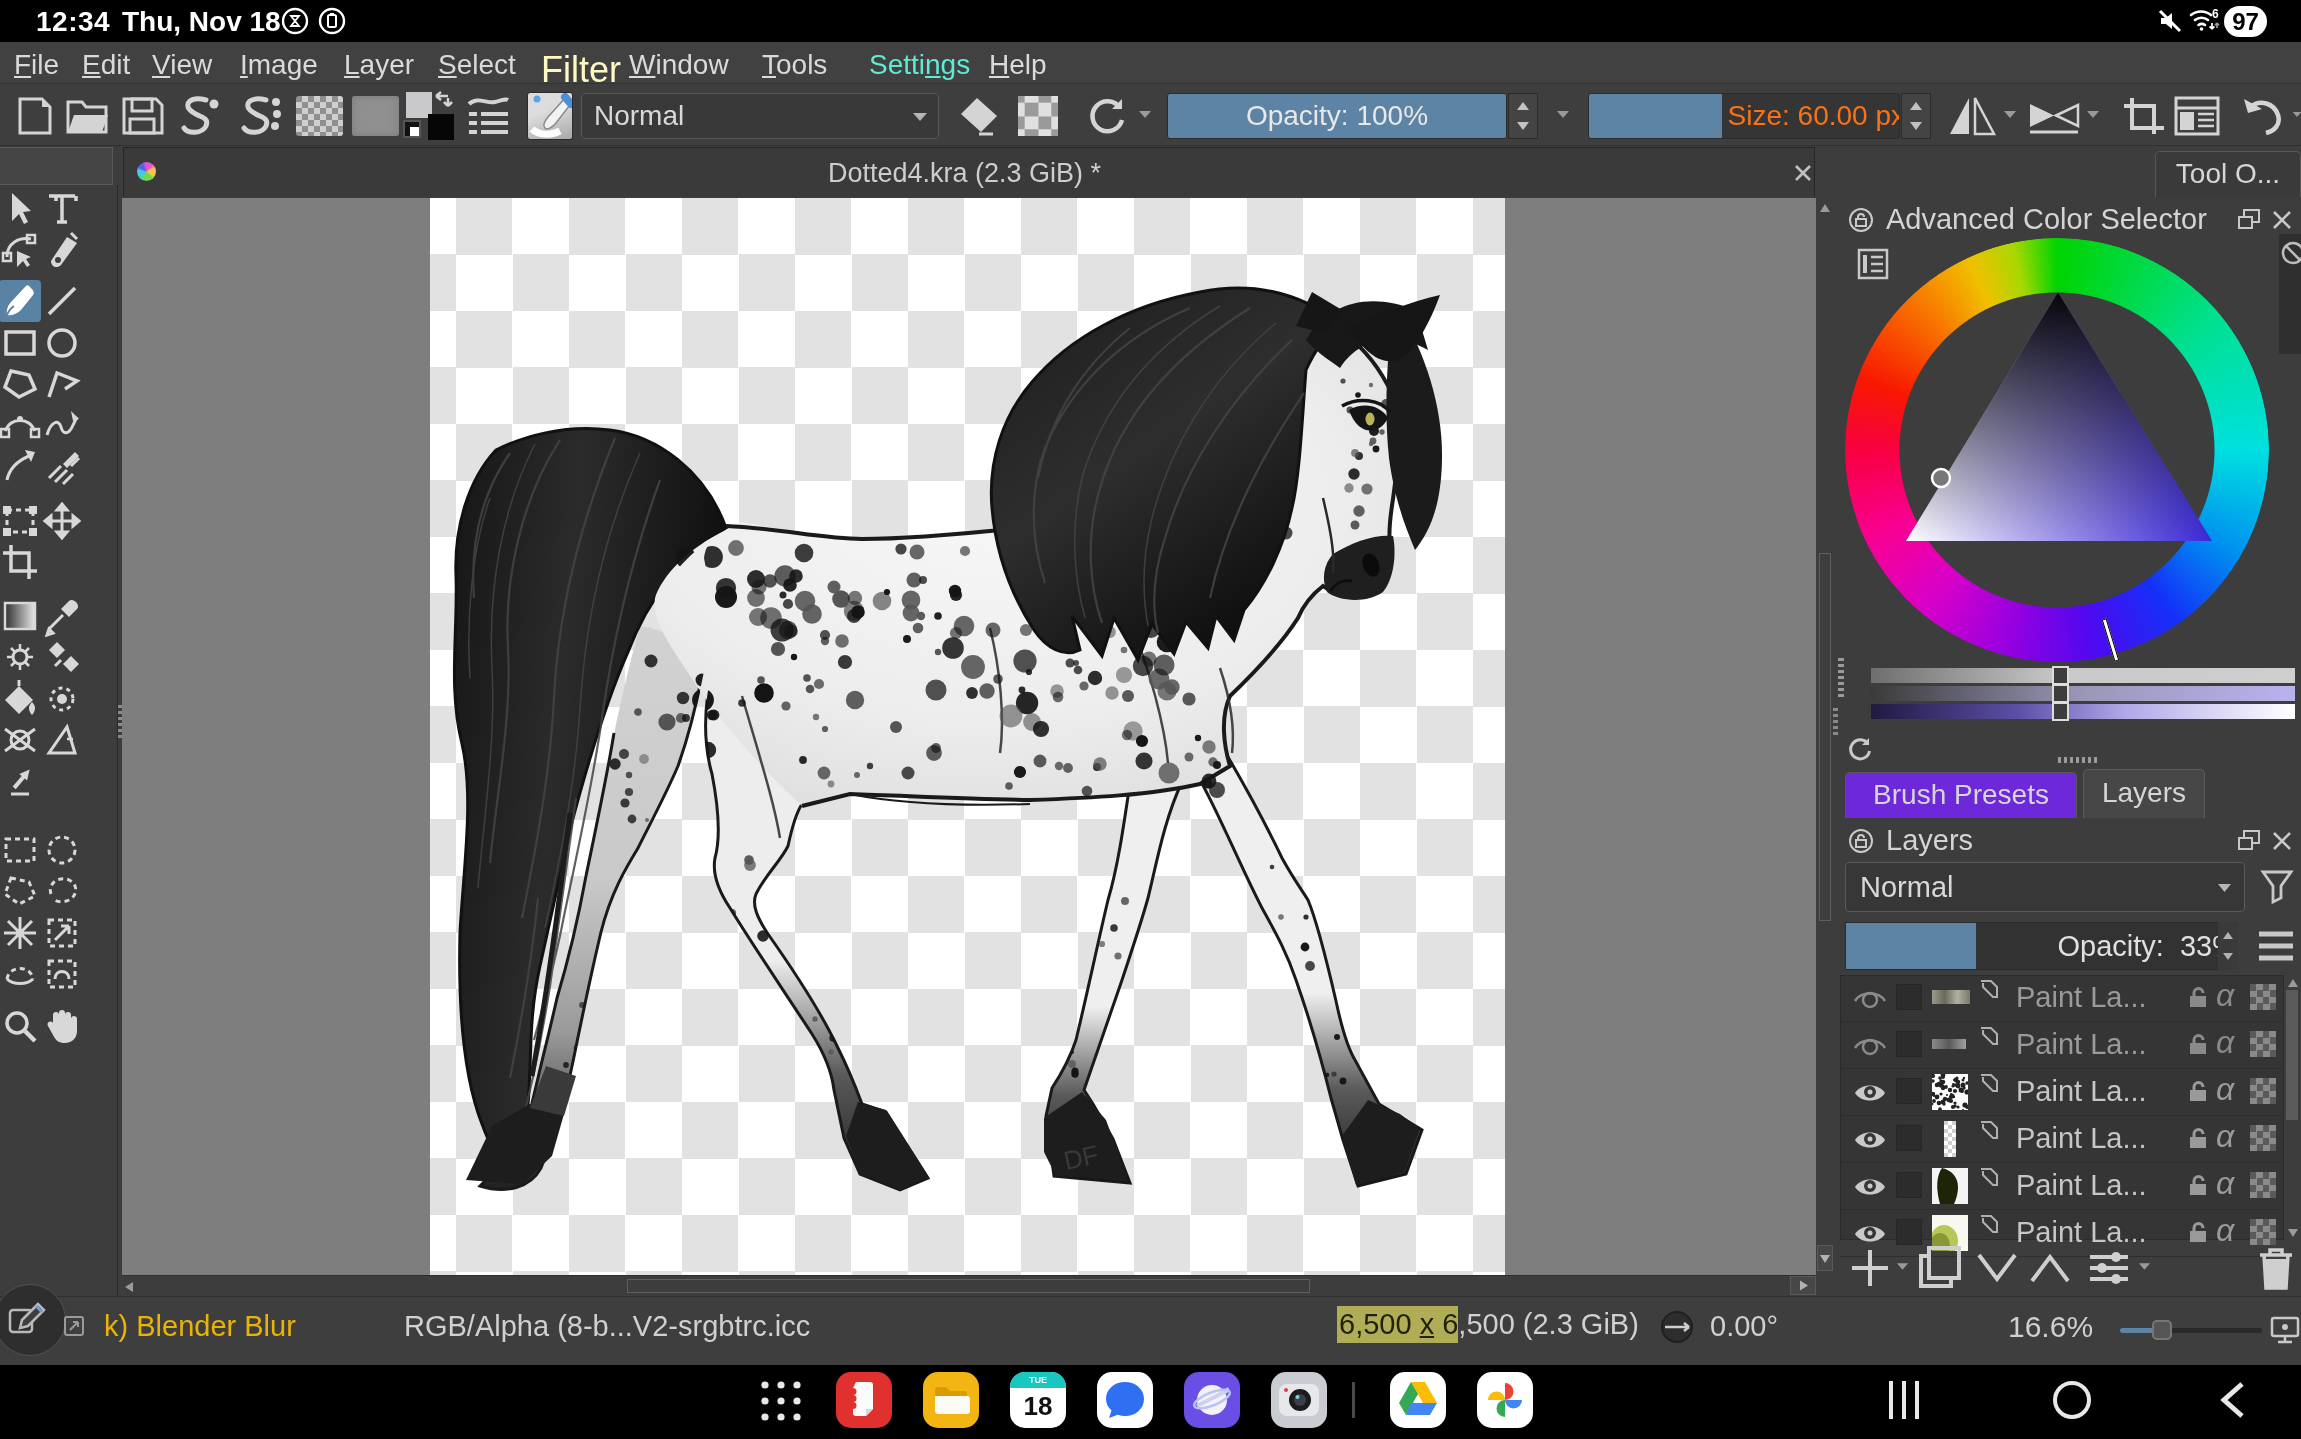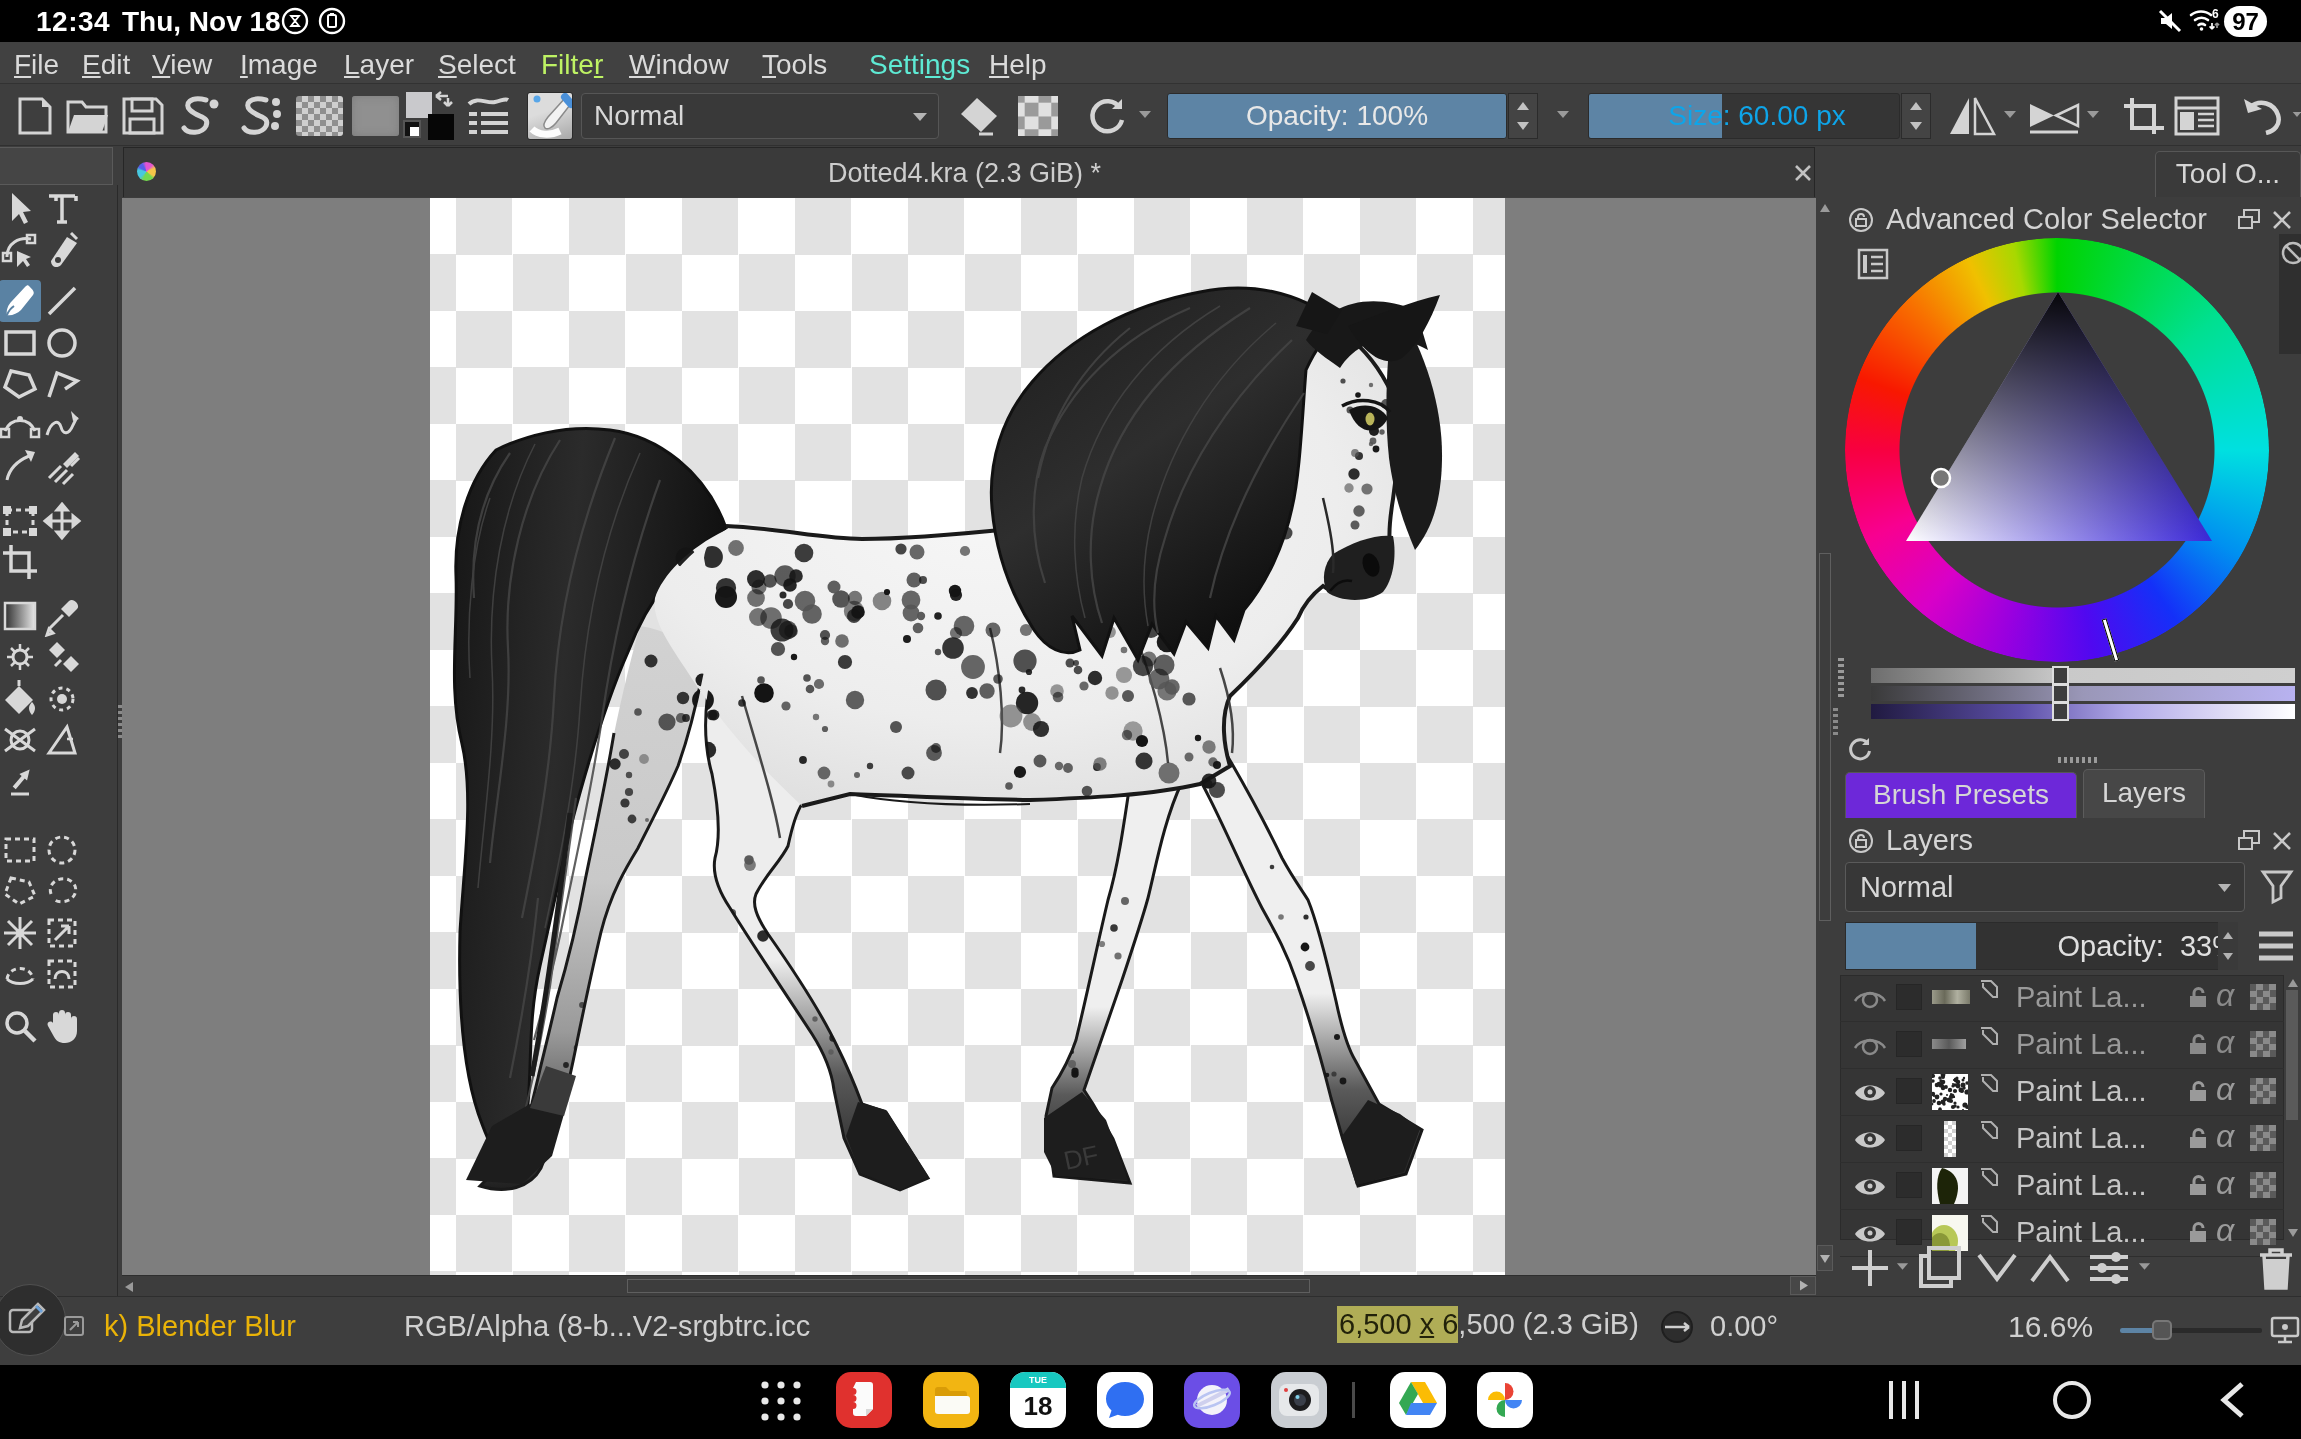--- a/index.html
+++ b/index.html
@@ -38,21 +38,21 @@
     </svg>
 <div class="ab" style="left:2224px;top:6px;width:43px;height:31px;background:#fff;border-radius:16px;color:#000;font-size:24px;font-weight:bold;text-align:center;line-height:31px">97</div>
 
 <div class="ab" style="left:0;top:42px;width:2301px;height:42px;background:#414141;border-bottom:1px solid #323232">
 <div class="ab" style="left:14px;top:7px;font-size:28px;color:#dadada"><u>F</u>ile</div>
 <div class="ab" style="left:82px;top:7px;font-size:28px;color:#dadada"><u>E</u>dit</div>
 <div class="ab" style="left:152px;top:7px;font-size:28px;color:#dadada"><u>V</u>iew</div>
 <div class="ab" style="left:240px;top:7px;font-size:28px;color:#dadada"><u>I</u>mage</div>
 <div class="ab" style="left:344px;top:7px;font-size:28px;color:#dadada"><u>L</u>ayer</div>
 <div class="ab" style="left:438px;top:7px;font-size:28px;color:#dadada"><u>S</u>elect</div>
-<div class="ab" style="left:541px;top:7px;font-size:28px;color:#bef264">Filte<u>r</u></div>
+<div class="ab" style="left:541px;top:7px;font-size:36px;color:#fef9c3">Filte<u>r</u></div>
 <div class="ab" style="left:629px;top:7px;font-size:28px;color:#dadada"><u>W</u>indow</div>
 <div class="ab" style="left:762px;top:7px;font-size:28px;color:#dadada"><u>T</u>ools</div>
 <div class="ab" style="left:869px;top:7px;font-size:28px;color:#5eead4">Setti<u>n</u>gs</div>
 <div class="ab" style="left:989px;top:7px;font-size:28px;color:#dadada"><u>H</u>elp</div>
 </div>
 <div class="ab" style="left:0;top:84px;width:2301px;height:62px;background:#3e3e3e;border-bottom:1px solid #303030">
 <svg class="ab" style="left:14px;top:13px" width="42" height="38" viewBox="0 0 42 38">
         <path d="M6 2h22l8 8v26H6z" fill="none" stroke="#d4d4d4" stroke-width="3"></path>
         <path d="M28 2v8h8z" fill="#d4d4d4"></path>
       </svg>
@@ -121,21 +121,21 @@
         <svg width="28" height="44" viewBox="0 0 28 44">
           <path d="M14 8l6 8H8z" fill="#c2c2c2"></path>
           <path d="M14 36l6-8H8z" fill="#c2c2c2"></path>
         </svg>
       </div>
 <svg class="ab" style="left:1556px;top:26px" width="14" height="9" viewBox="0 0 14 9">
         <path d="M1 1l6 7 6-7z" fill="#9a9a9a"></path>
       </svg>
 <div class="ab" style="left:1588px;top:9px;width:312px;height:46px;background:#353535;border:1px solid #2b2b2b;border-radius:3px;overflow:hidden">
         <div class="ab" style="left:0;top:0;width:133px;height:46px;background:#5d84a5"></div>
-        <div class="ab" style="left:12px;top:0;width:312px;text-align:center;color:#0ea5e9;font-size:28px;line-height:44px">Size: 60.00 px</div>
+        <div class="ab" style="left:4px;top:0;width:312px;text-align:right;color:#f97316;font-size:28px;line-height:44px">Size: 60.00 px</div>
       </div>
 <div class="ab" style="left:1901px;top:9px;width:30px;height:46px;background:#444;border:1px solid #2b2b2b">
         <svg width="28" height="44" viewBox="0 0 28 44">
           <path d="M14 8l6 8H8z" fill="#c2c2c2"></path>
           <path d="M14 36l6-8H8z" fill="#c2c2c2"></path>
         </svg>
       </div>
 <svg class="ab" style="left:1946px;top:12px" width="52" height="40" viewBox="0 0 52 40">
         <path d="M23 2 L23 38 L4 38 z" fill="#d4d4d4"></path>
         <path d="M29 2 L29 38 L48 38 z" fill="none" stroke="#d4d4d4" stroke-width="2.5"></path>

